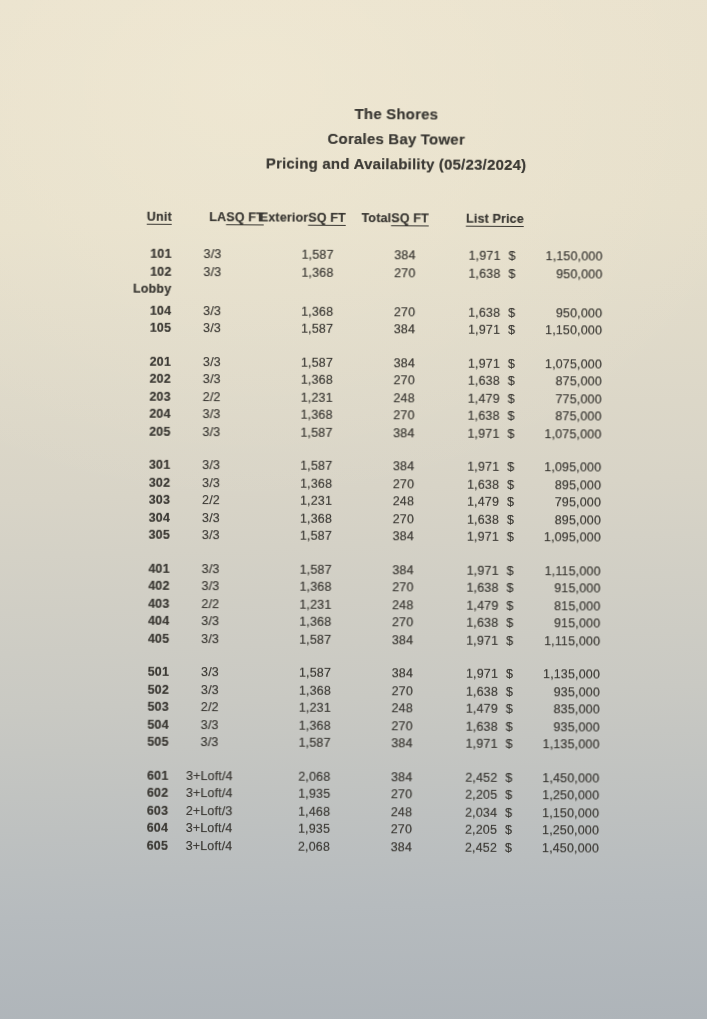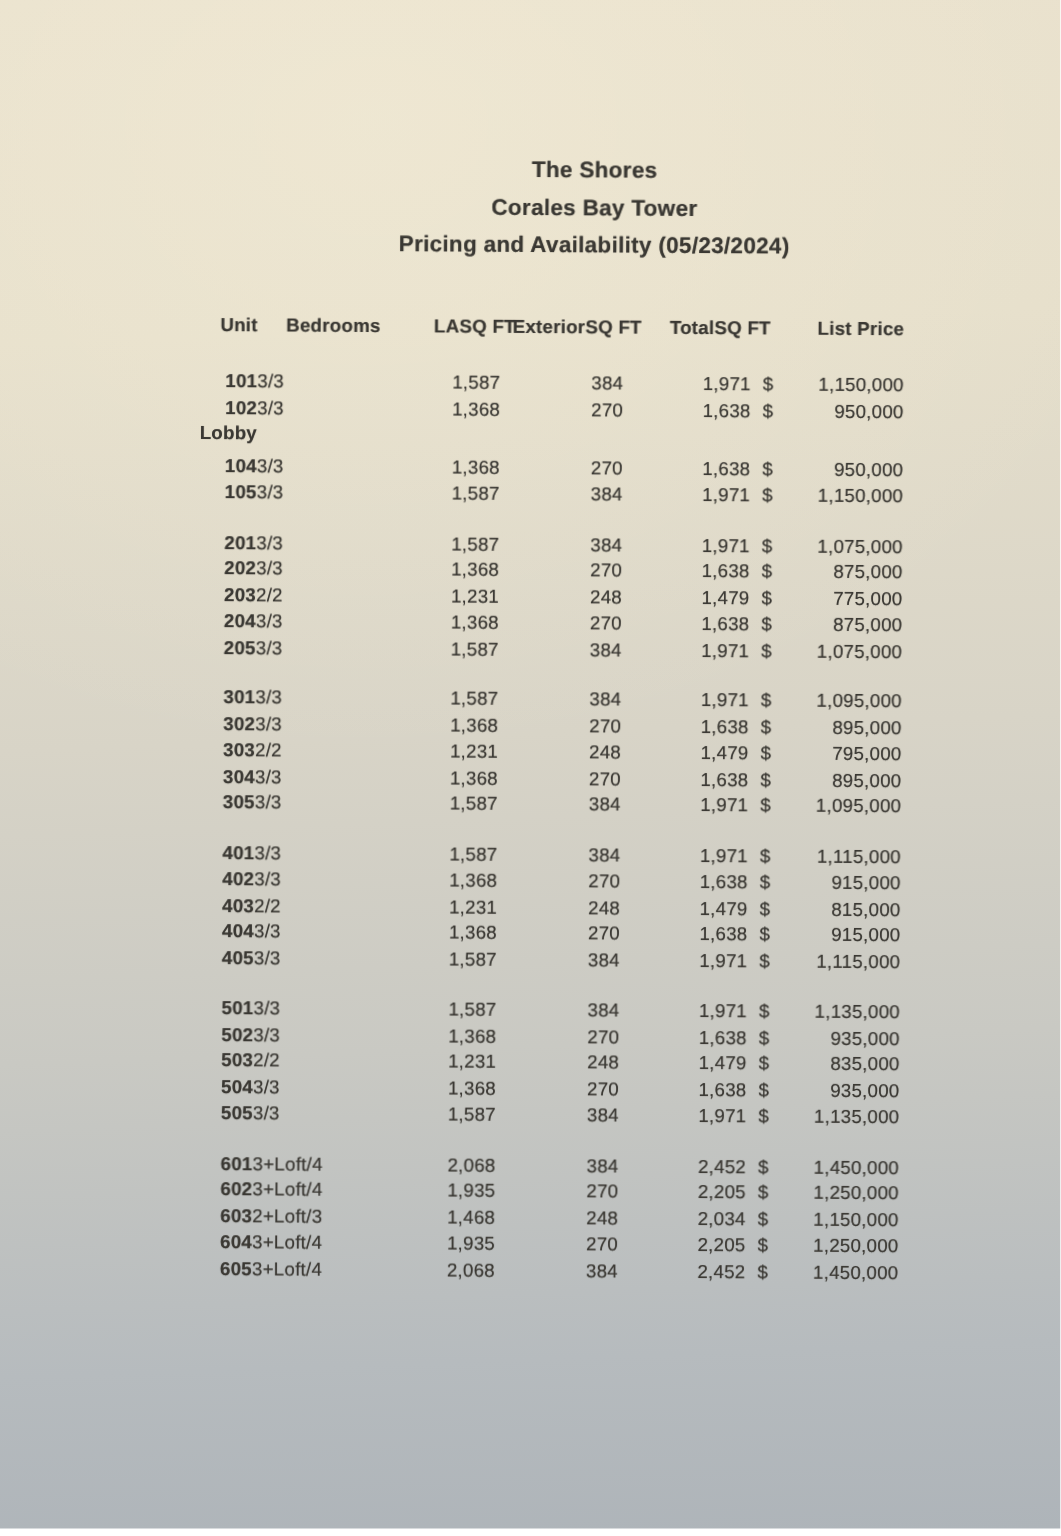--- a/index.html
+++ b/index.html
@@ -41,33 +41,34 @@
   .table-wrap{
     position:absolute;top:209px;left:112px;width:489px;
     font-size:12.5px;letter-spacing:0.15px;
   }
   .trow{
     display:grid;
     grid-template-columns:58px 82px 80px 82px 85px 23px 79px;
   }
   .cell{white-space:nowrap;}
   .c-unit{text-align:right;font-weight:700;}
-  .c-bed{}
+  .c-bed{text-align:center;}
   .c-la,.c-ext,.c-total,.c-price{text-align:right;font-variant-numeric:tabular-nums;}
   .c-cur{text-align:left;padding-left:8px;}
   .header{line-height:18px;font-weight:700;}
   .header .cell{display:flex;justify-content:flex-end;}
   .h-top,.h-bot{display:block;}
   .h-la .h-top,.h-la .h-bot{text-align:center;transform:translateX(10px);}
   .h-ext .h-top,.h-ext .h-bot{text-align:center;transform:translateX(12px);}
   .h-total .h-top,.h-total .h-bot{text-align:right;transform:translateX(13px);}
   .h-unit .h-bot{text-align:left;}
   .h-bed .h-bot{text-align:center;}
   .h-price .h-bot{text-align:left;}
   .ul{
+    text-decoration:underline;
     text-decoration-thickness:1.3px;
     text-underline-offset:3px;
   }
   .groups{margin-top:20px;}
   .group{margin-bottom:16px;}
   .data-row{line-height:17.5px;}
   .lobby-row .c-unit{margin-left:-9px;}
   .post-lobby{margin-top:4px;}
 </style>
 </head>
@@ -82,24 +83,20 @@
       <div>Pricing and Availability (05/23/2024)</div>
     </div>
 
     <div class="table-wrap">
 
       <div class="trow header">
         <div class="cell h-unit">
           <span class="h-top"></span>
           <span class="h-bot ul">Unit</span>
         </div>
-        <div class="cell h-bed">
-          <span class="h-top"></span>
-          <span class="h-bot ul">Bedrooms</span>
-        </div>
         <div class="cell h-la">
           <span class="h-top">LA</span>
           <span class="h-bot ul">SQ FT</span>
         </div>
         <div class="cell h-ext">
           <span class="h-top">Exterior</span>
           <span class="h-bot ul">SQ FT</span>
         </div>
         <div class="cell h-total">
           <span class="h-top">Total</span>

